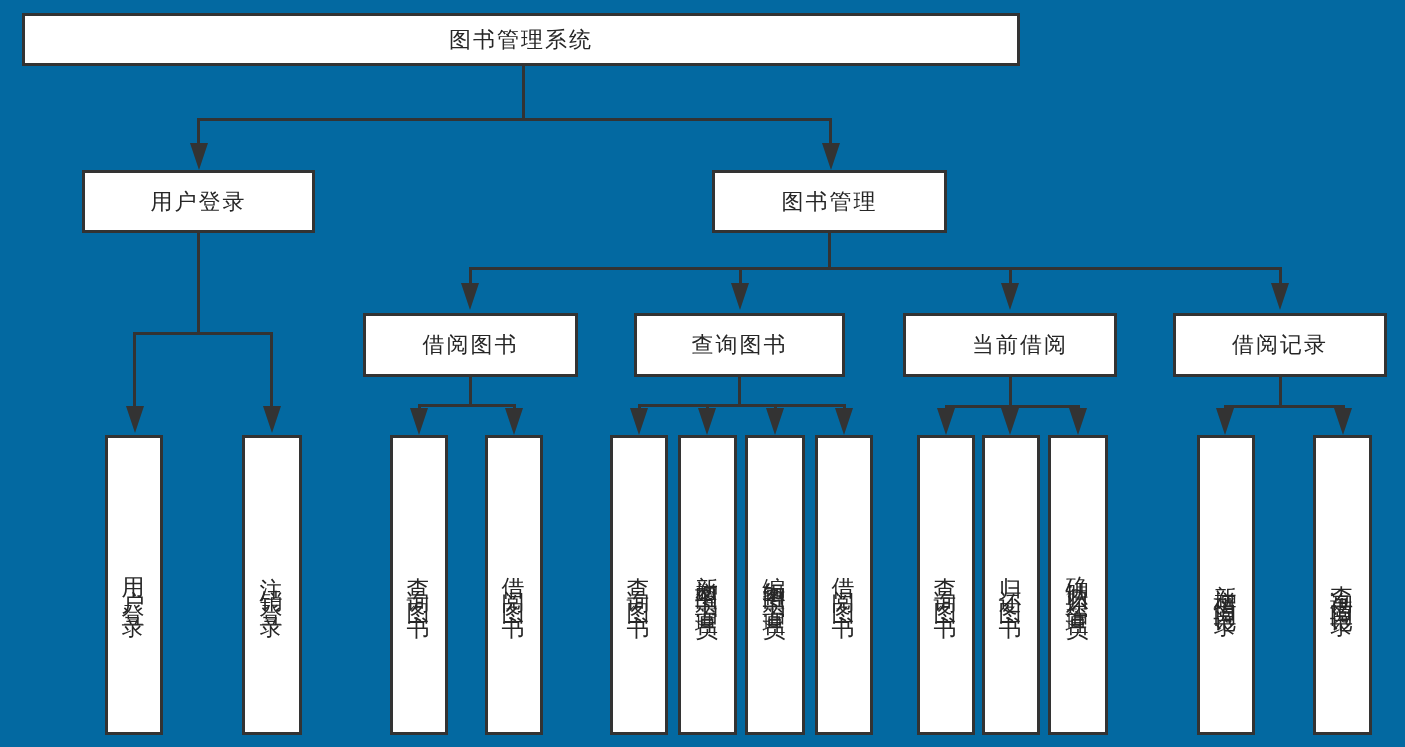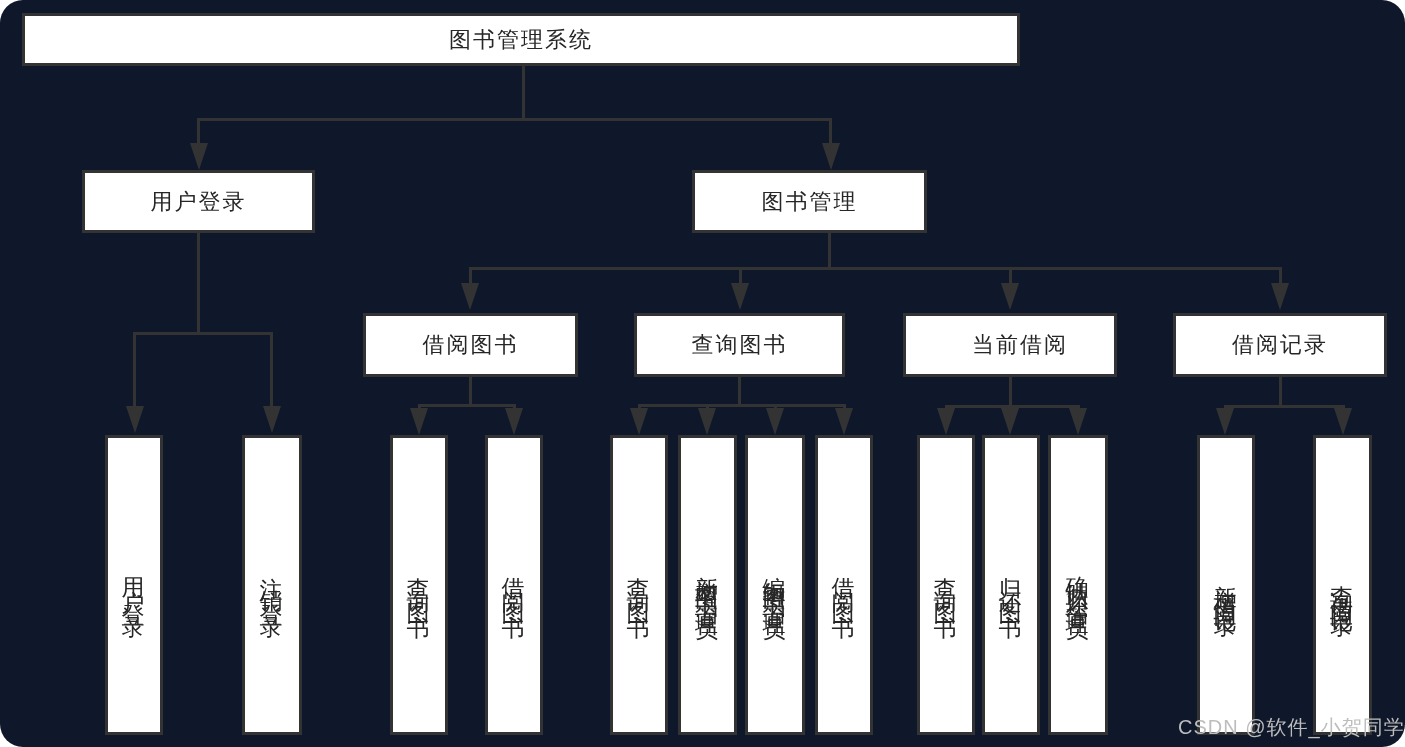--- a/index.html
+++ b/index.html
@@ -1,22 +1,21 @@
 <!DOCTYPE html>
 <html><head>
 <meta charset="utf-8">
 <style>
   html,body { margin:0; padding:0; background:#ffffff; }
   #canvas {
     position:relative;
     width:1405px; height:747px;
-    background:#0f172a;
+    background:#0369a1;
     font-family:"Liberation Sans","DejaVu Sans",sans-serif;
     overflow:hidden;
-    border-radius:23px;
   }
   .box {
     position:absolute;
     border:3px solid #333333;
     background:#ffffff;
     display:flex;
     align-items:center;
     justify-content:center;
     color:#262626;
     box-sizing:border-box;
@@ -58,21 +57,21 @@
   <div class="vl" style="left:521.5px; top:66px; height:54px;"></div>
   <div class="hl" style="left:197px; top:118px; width:635px;"></div>
   <div class="vl" style="left:197px; top:118px; height:27px;"></div>
   <div class="vl" style="left:829px; top:118px; height:27px;"></div>
   <div class="arr" style="left:189.5px; top:143px;"></div>
   <div class="arr" style="left:821.5px; top:143px;"></div>
 
   <div class="box hbox" style="left:82px; top:170px; width:233px; height:63px;">
     <span>用户登录</span>
   </div>
-  <div class="box hbox" style="left:692px; top:170px; width:235px; height:63px;">
+  <div class="box hbox" style="left:712px; top:170px; width:235px; height:63px;">
     <span>图书管理</span>
   </div>
 
   <div class="vl" style="left:197px; top:233px; height:101px;"></div>
   <div class="hl" style="left:133px; top:332px; width:140px;"></div>
   <div class="vl" style="left:133px; top:332px; height:75px;"></div>
   <div class="vl" style="left:270px; top:332px; height:75px;"></div>
   <div class="arr" style="left:125.5px; top:406px;"></div>
   <div class="arr" style="left:262.5px; top:406px;"></div>
 
@@ -166,15 +165,14 @@
   <div class="box vbox" style="left:1048px; top:435px; width:60px; height:300px;">
     <span style="letter-spacing: 6px;">确认归还（管理员）</span>
   </div>
   <div class="box vbox" style="left:1197px; top:435px; width:58px; height:300px;">
     <span style="letter-spacing: 6px;">新增借阅记录</span>
   </div>
   <div class="box vbox" style="left:1313px; top:435px; width:59px; height:300px;">
     <span style="letter-spacing: 6px;">查询借阅记录</span>
   </div>
 
-  <div class="watermark">CSDN @软件_小贺同学</div>
 
 </div>
 
 </body></html>

